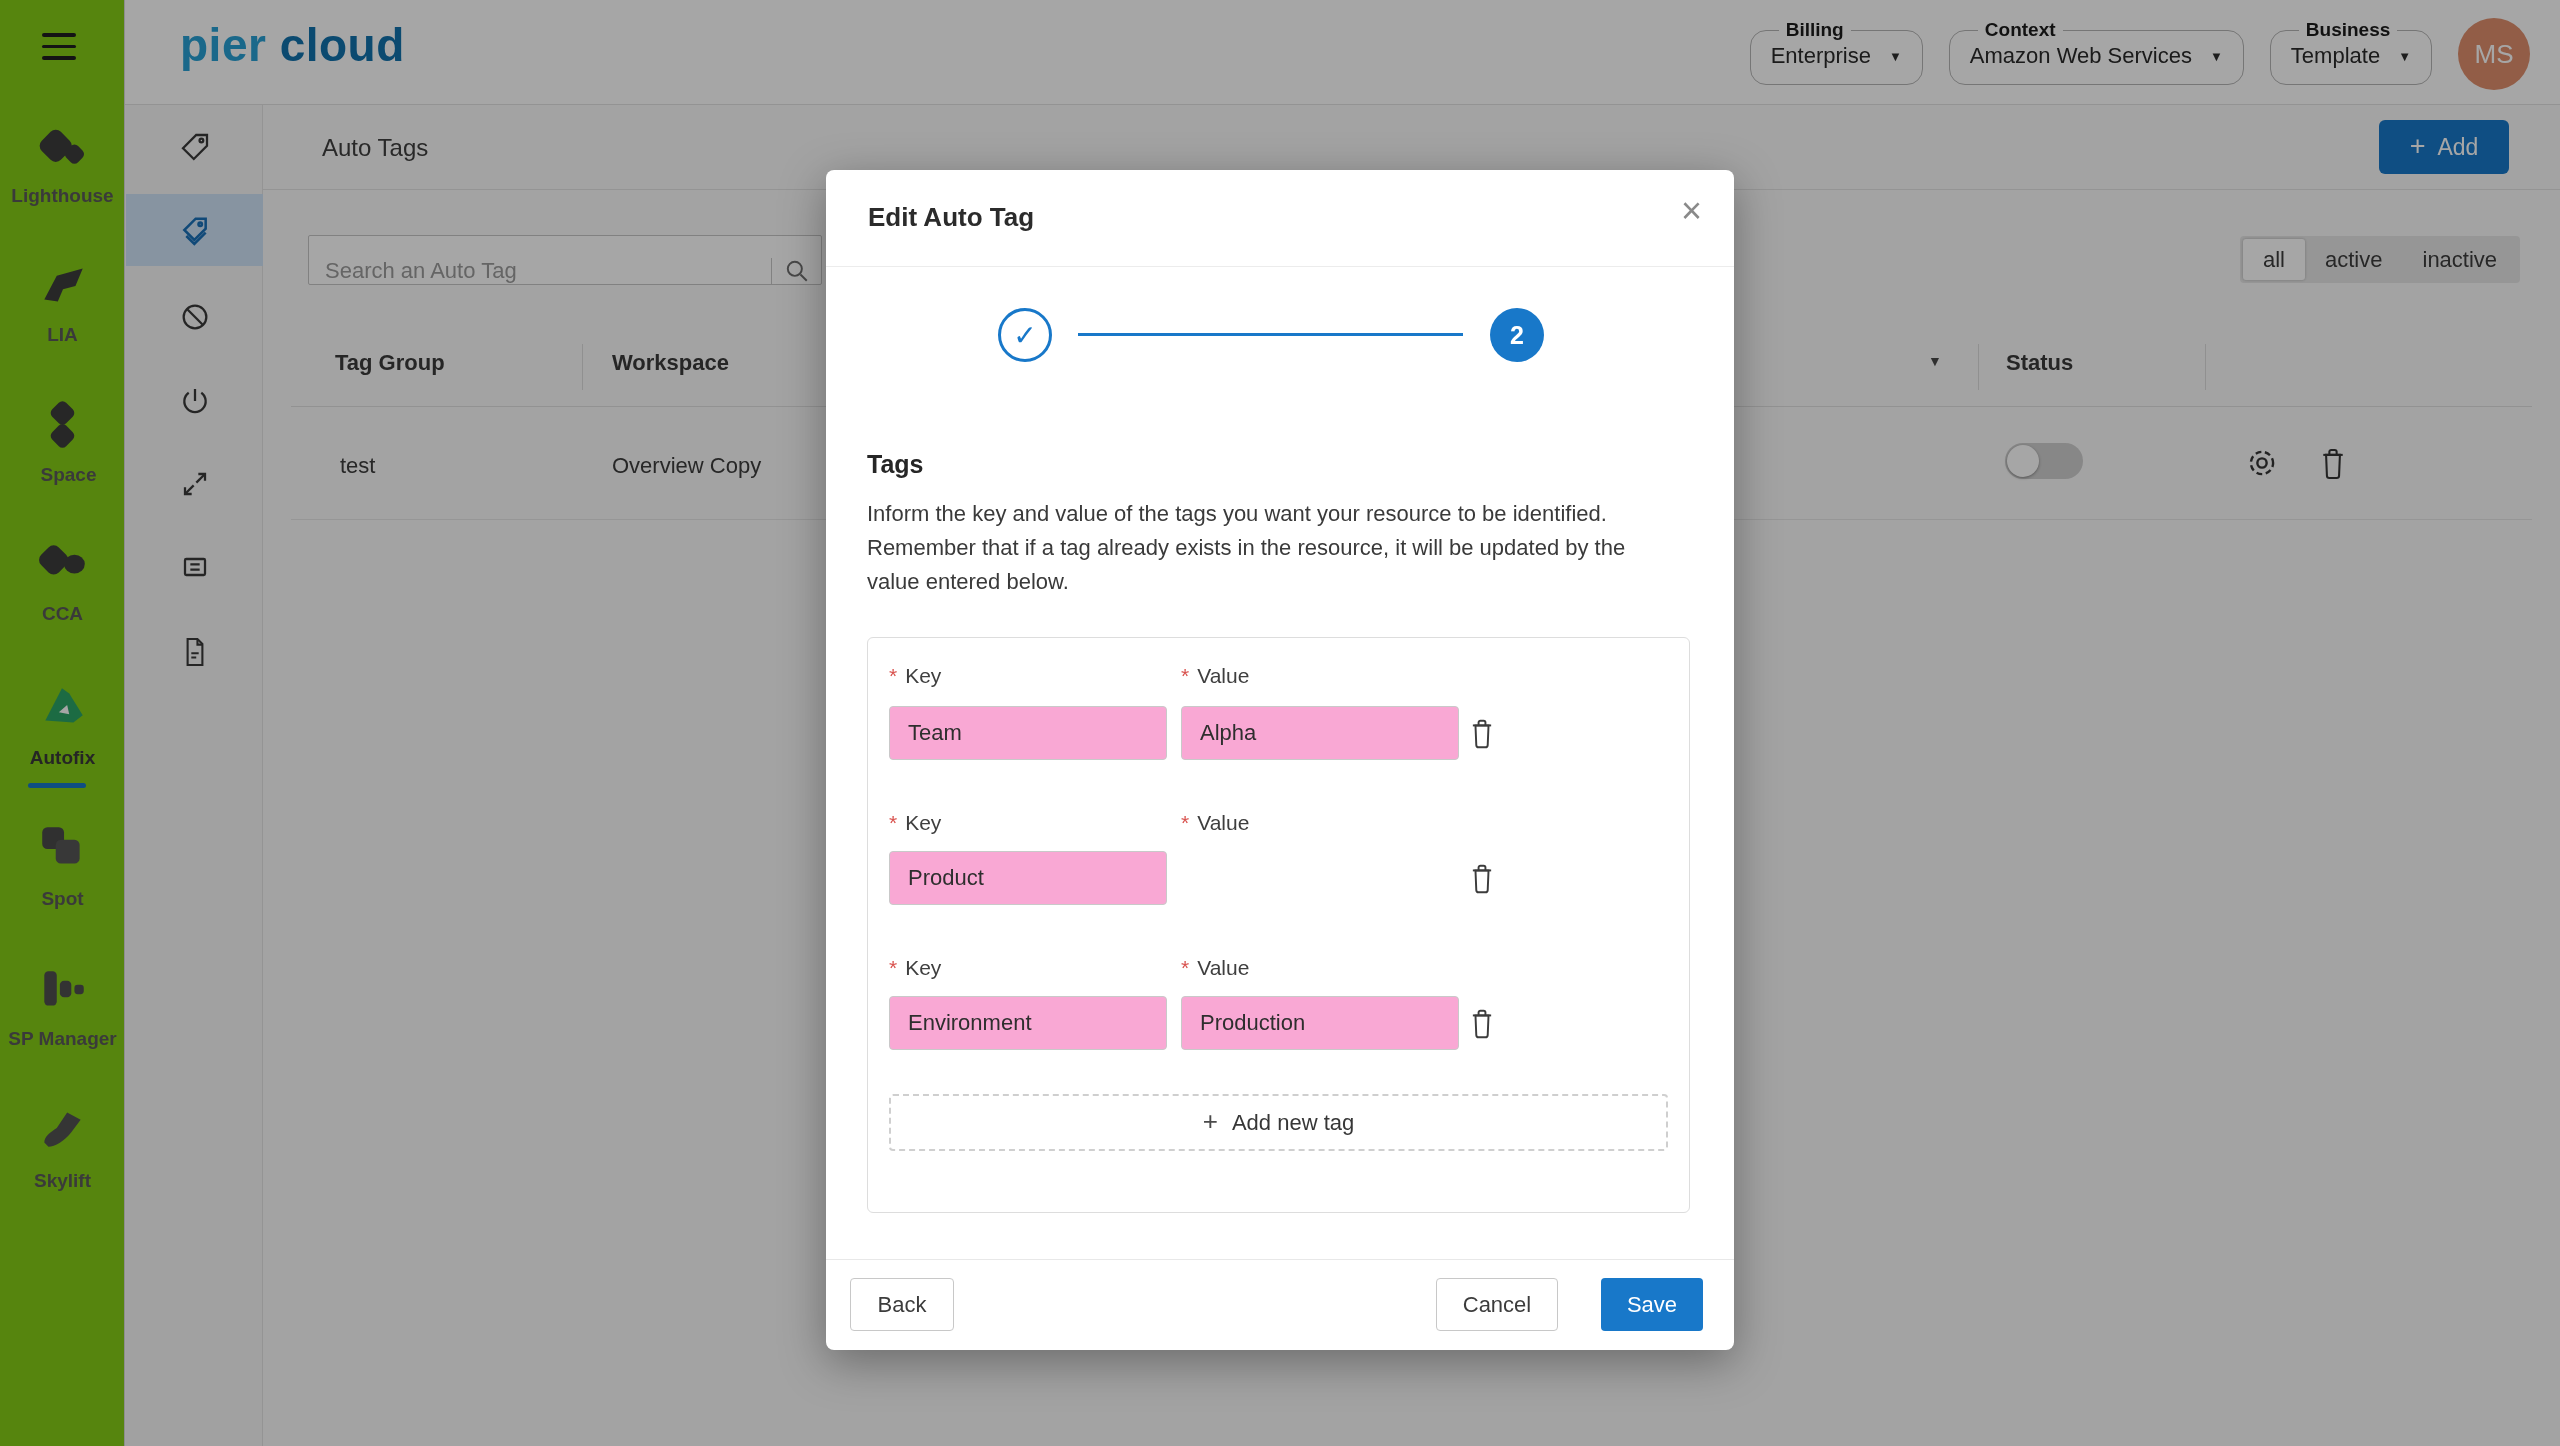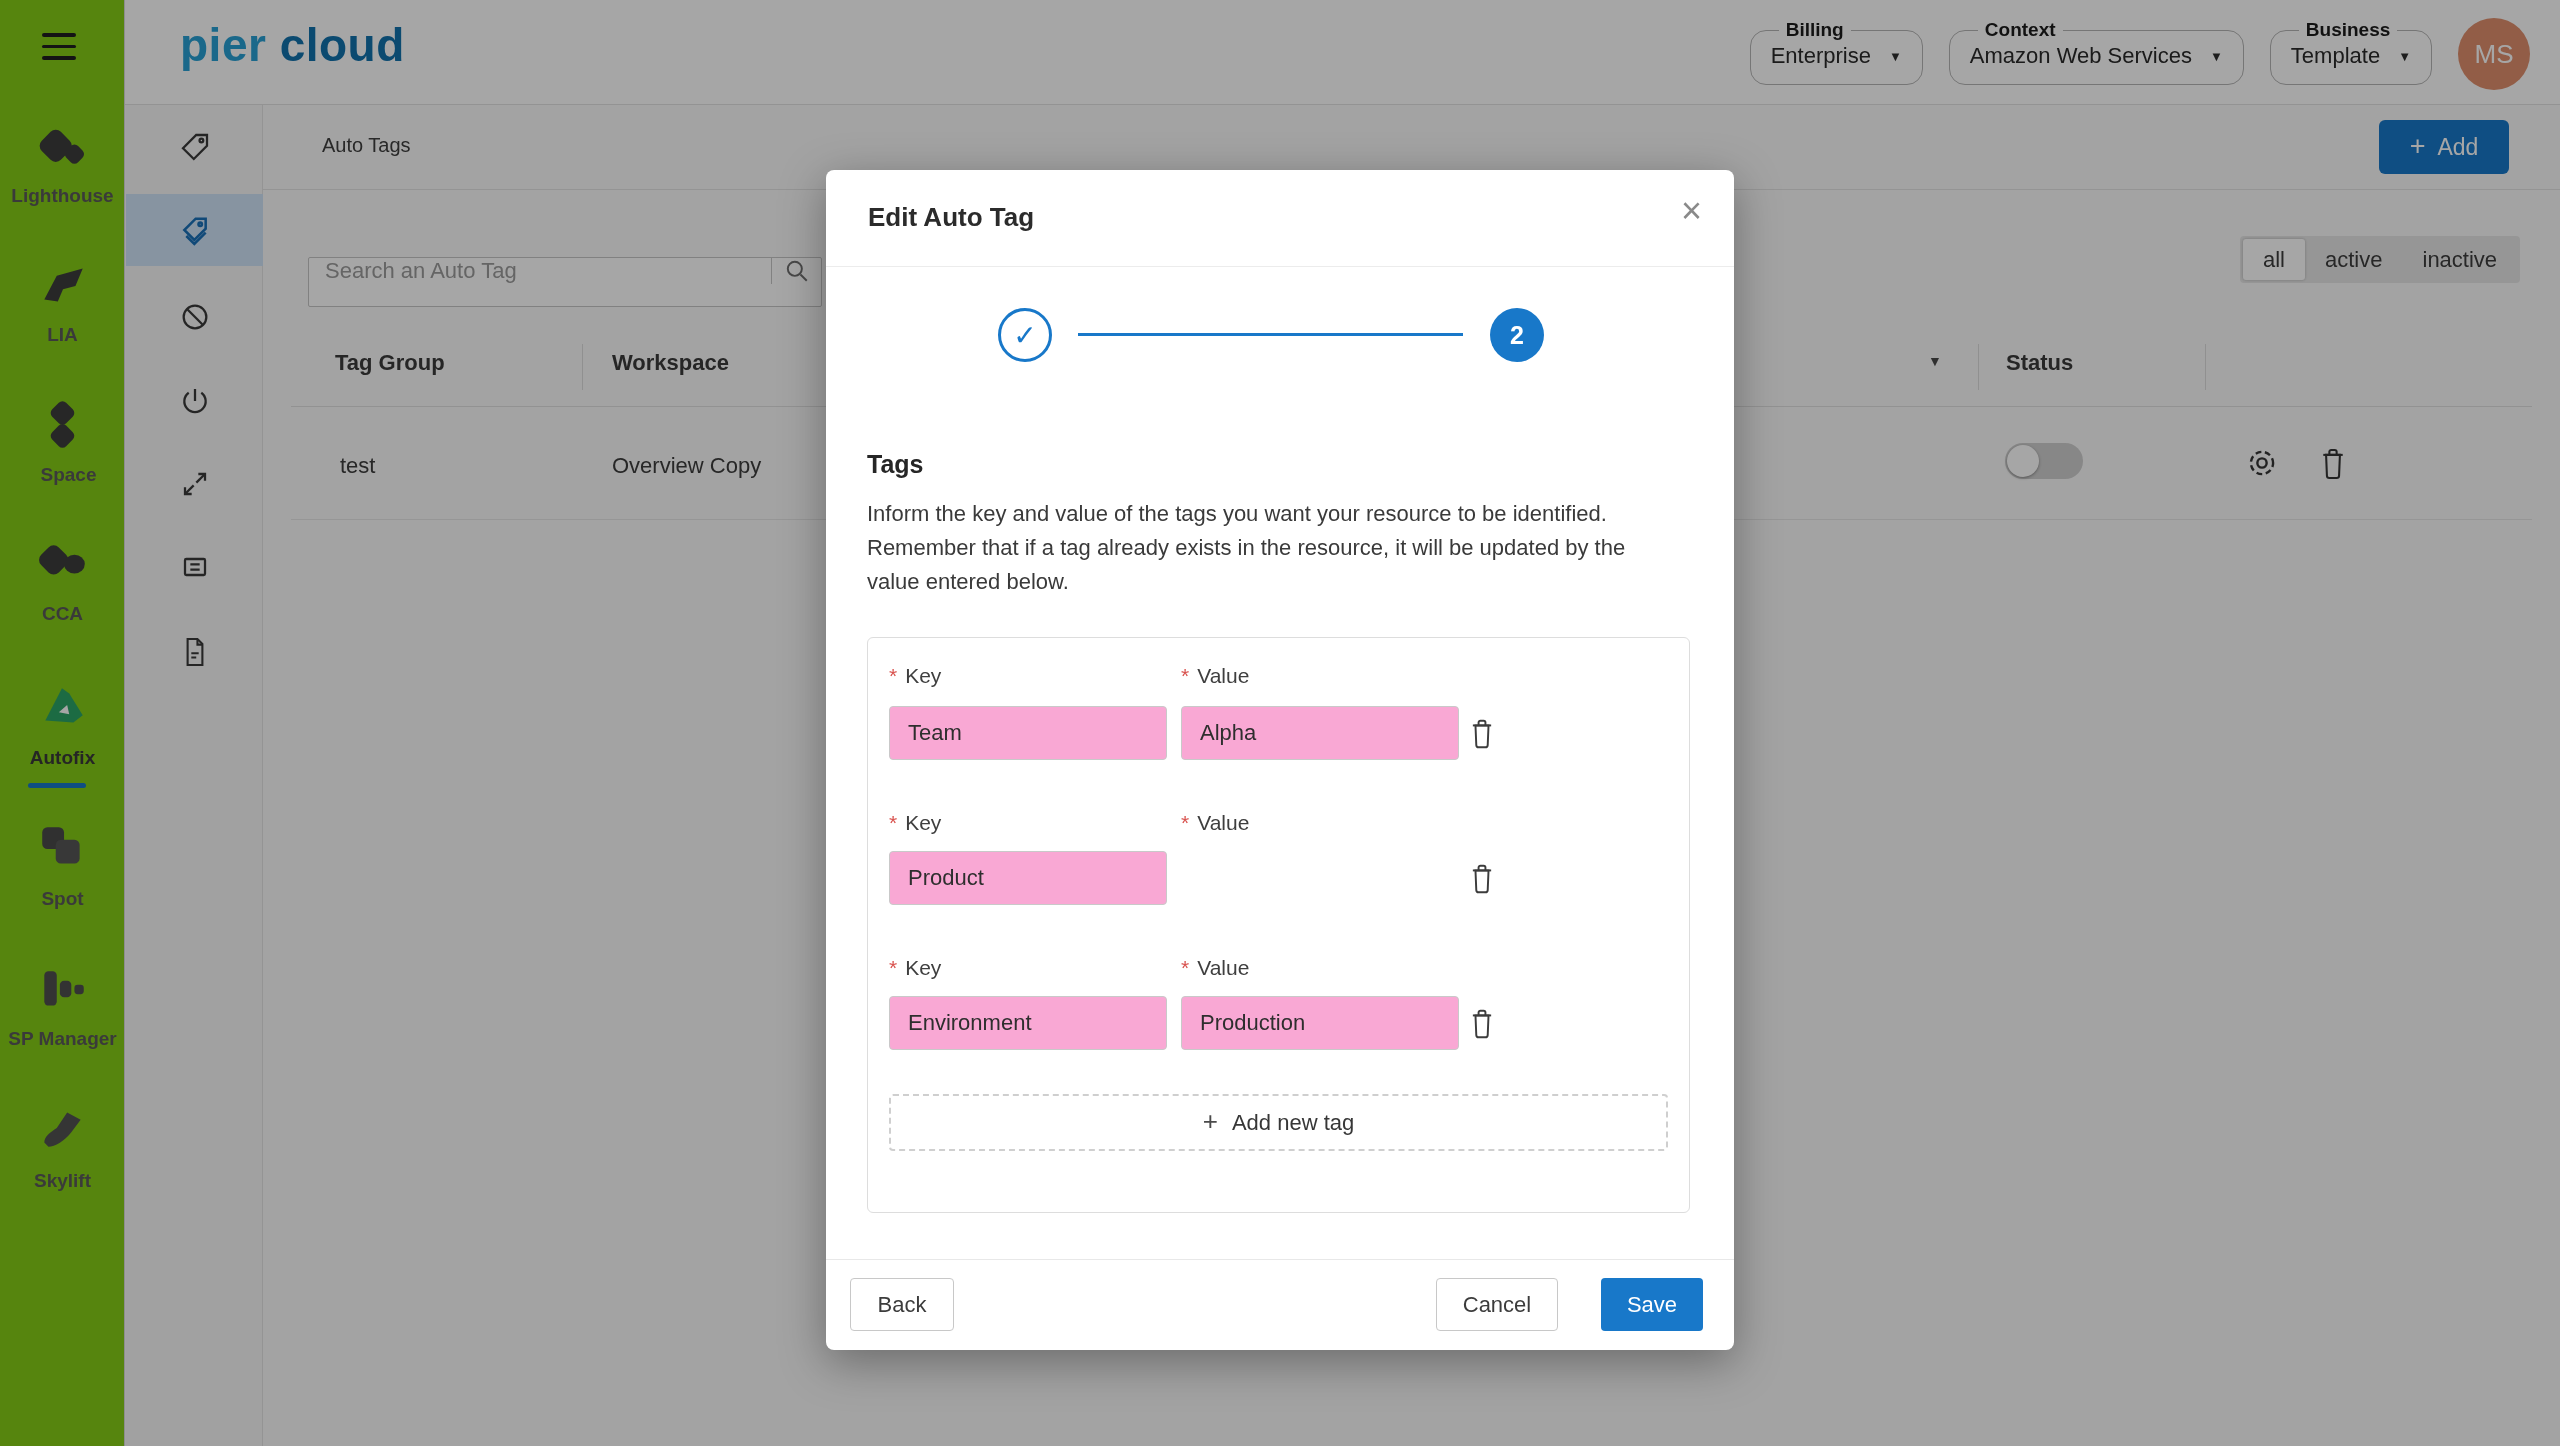--- a/index.html
+++ b/index.html
@@ -28,26 +28,26 @@
   .rail-label{position:absolute;left:0;width:125px;text-align:center;font-size:19px;color:#5a5a5a;}
   .active-underline{position:absolute;left:28px;top:783px;width:58px;height:5px;border-radius:3px;background:#1878c9;}
 
   
   .rail2{position:absolute;left:126px;top:105px;width:137px;height:1341px;background:#f7f7f7;border-right:1px solid #e3e3e3;}
   .r2-icon{position:absolute;left:53px;width:32px;height:32px;cursor:pointer;}
   .r2-highlight{position:absolute;left:0;top:89px;width:137px;height:72px;background:#cfe4f7;}
 
   
   .content{position:absolute;left:263px;top:105px;width:2297px;height:1341px;}
-  .page-title{position:absolute;left:59px;top:29px;font-size:20px;color:#3f3f3f;}
+  .page-title{position:absolute;left:59px;top:29px;font-size:24px;color:#3f3f3f;}
   .add-btn{position:absolute;left:2116px;top:15px;width:130px;height:54px;background:#1878c9;border:none;border-radius:6px;color:#fff;font-size:23px;display:flex;align-items:center;justify-content:center;gap:12px;cursor:pointer;}
   .add-btn .plus{font-size:27px;font-weight:400;line-height:1;margin-top:-2px;}
   .header-rule{position:absolute;left:0;top:84px;width:2297px;height:1px;background:#e4e4e4;}
 
-  .search-box{position:absolute;left:45px;top:130px;width:514px;height:50px;background:#fff;border:1px solid #c6c6c6;border-radius:2px;display:flex;align-items:flex-start;margin-top:22px;}
+  .search-box{position:absolute;left:45px;top:130px;width:514px;height:50px;background:#fff;border:1px solid #c6c6c6;border-radius:2px;display:flex;align-items:flex-end;}
   .search-box input{flex:1;border:none;outline:none;background:transparent;font-size:22px;color:#333;padding:0 16px;}
   .search-box input::placeholder{color:#9b9b9b;}
   .search-icon-zone{width:50px;border-left:1px solid #c6c6c6;display:flex;align-items:center;justify-content:center;cursor:pointer;}
 
   .filters{position:absolute;left:1977px;top:131px;height:47px;background:#e7e7e7;border-radius:4px;display:flex;align-items:center;padding:3px;}
   .filter-seg{height:41px;border:none;background:transparent;font-size:22px;color:#3c3c3c;padding:8px 20px;border-radius:3px;cursor:pointer;}
   .filter-seg.selected{background:#fff;box-shadow:0 0 3px rgba(0,0,0,.25);}
 
   .th{position:absolute;font-size:22px;font-weight:700;color:#3b3b3b;top:245px;}
   .col-divider{position:absolute;top:239px;width:1px;height:46px;background:#dedede;}

